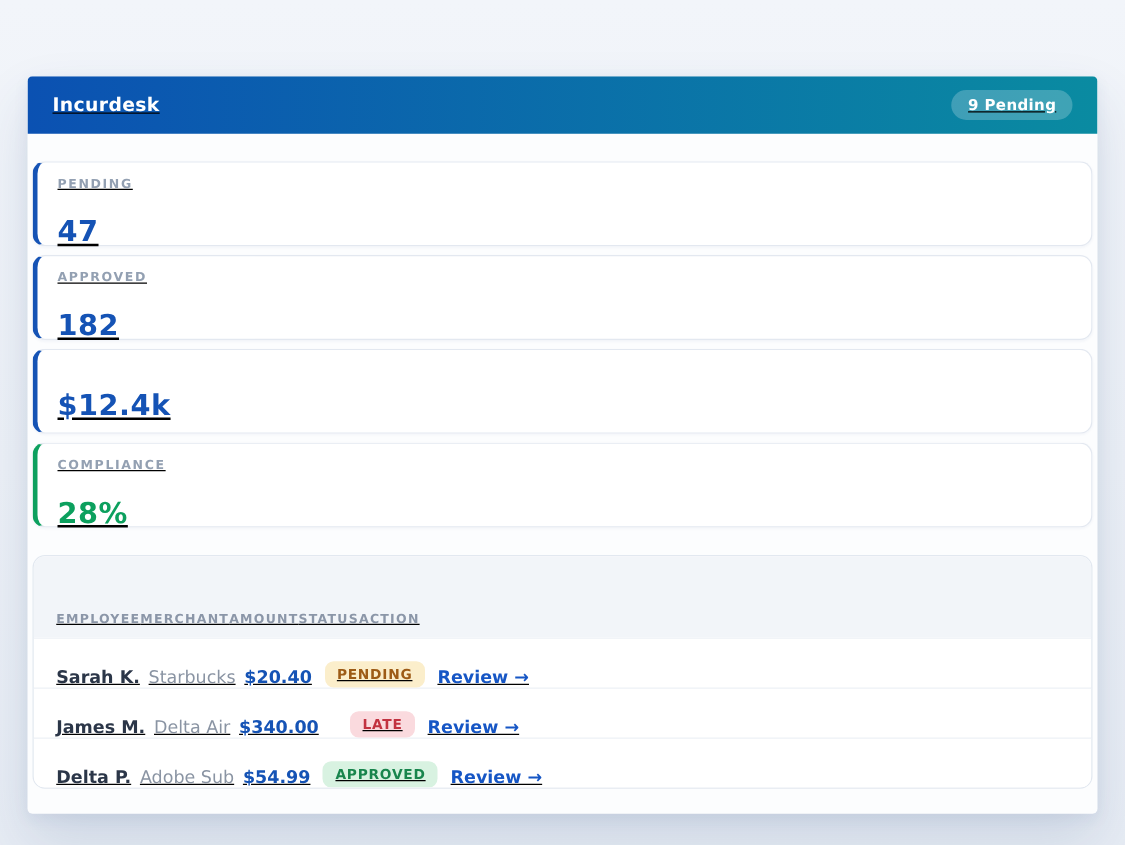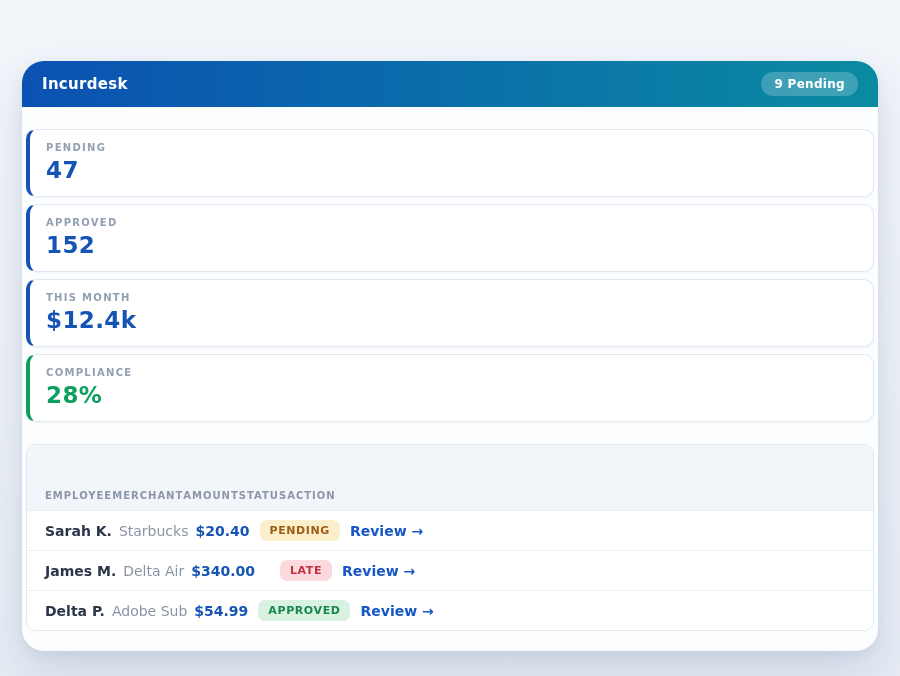--- a/index.html
+++ b/index.html
@@ -6,23 +6,24 @@
   html,body { width:900px; height:676px; }
   body {
     font-family: "DejaVu Sans", "Liberation Sans", sans-serif;
     background: linear-gradient(180deg, #f2f5fa 0%, #edf1f7 55%, #e7ecf4 100%);
     position: relative;
     overflow: hidden;
   }
   .app-card {
     position:absolute; left:22px; top:61px; width:856px;
     background:#fcfdfe;
-    border-radius:22px;
+    border-radius:4px;
     box-shadow: 0 22px 45px rgba(45,75,130,0.14), 0 4px 12px rgba(45,75,130,0.07);
     overflow:hidden;
+    text-decoration:underline;
   }
   .app-header {
     height:46px;
     display:flex; align-items:center; justify-content:space-between;
     padding:0 20px;
     background: linear-gradient(90deg, var(--brand_blue,#0b51b2) 0%, var(--brand_teal,#0a8ba1) 100%);
   }
   .app-title {
     color:#ffffff; font-size:15px; font-weight:bold; letter-spacing:0.3px;
   }
@@ -42,21 +43,21 @@
     padding:12px 16px;
     margin-bottom:7px;
     box-shadow: 0 1px 2px rgba(30,60,120,0.04);
   }
   .stat-card[data-accent="green"] { border-left-color: var(--accent_green,#0ca05e); }
   .stat-label {
     font-size:10px; font-weight:bold; letter-spacing:1.3px;
     color:#93a0b2; text-transform:uppercase;
   }
   .stat-value {
-    margin-top:4px;
+    margin-top:20px;
     font-size:23px; font-weight:bold; letter-spacing:0.4px;
     color:var(--accent_blue,#1553b5);
   }
   .stat-card[data-accent="green"] .stat-value { color: var(--accent_green,#0ca05e); }
 
   .expense-table {
     margin-top:22px;
     border:1px solid #e2e8f0;
     border-radius:10px;
     overflow:hidden;
@@ -65,21 +66,21 @@
   .table-header {
     background:#f2f5f9;
     padding:9px 18px;
     display:flex;
   }
   .th {
     font-size:10px; font-weight:bold; letter-spacing:1px;
     color:#8b96a8; text-transform:uppercase; white-space:nowrap;margin-top:36px;
   }
   .expense-row {
-    display:flex; align-items:center; gap:7px;
+    display:flex; align-items:flex-end; gap:7px;
     height:40px; padding:0 18px;
     border-top:1px solid #edf1f6;
     background:#ffffff;
     font-size:14px;
   }
   .cell-employee { font-weight:bold; color:#2b3648; }
   .cell-merchant { color:#8a94a3; }
   .cell-amount   { font-weight:bold; color:var(--accent_blue,#1553b5); }
   .status-badge {
     font-size:11px; font-weight:bold; letter-spacing:0.6px;
@@ -105,25 +106,24 @@
 
   <div class="card-body">
 
     <div class="stat-card" data-accent="blue">
       <div class="stat-label">PENDING</div>
       <div class="stat-value">47</div>
     </div>
 
     <div class="stat-card" data-accent="blue">
       <div class="stat-label">APPROVED</div>
-      <div class="stat-value">152</div>
+      <div class="stat-value">182</div>
     </div>
 
     <div class="stat-card" data-accent="blue">
-      <div class="stat-label">THIS MONTH</div>
       <div class="stat-value">$12.4k</div>
     </div>
 
     <div class="stat-card" data-accent="green">
       <div class="stat-label">COMPLIANCE</div>
       <div class="stat-value">28%</div>
     </div>
 
     <div class="expense-table">
 

